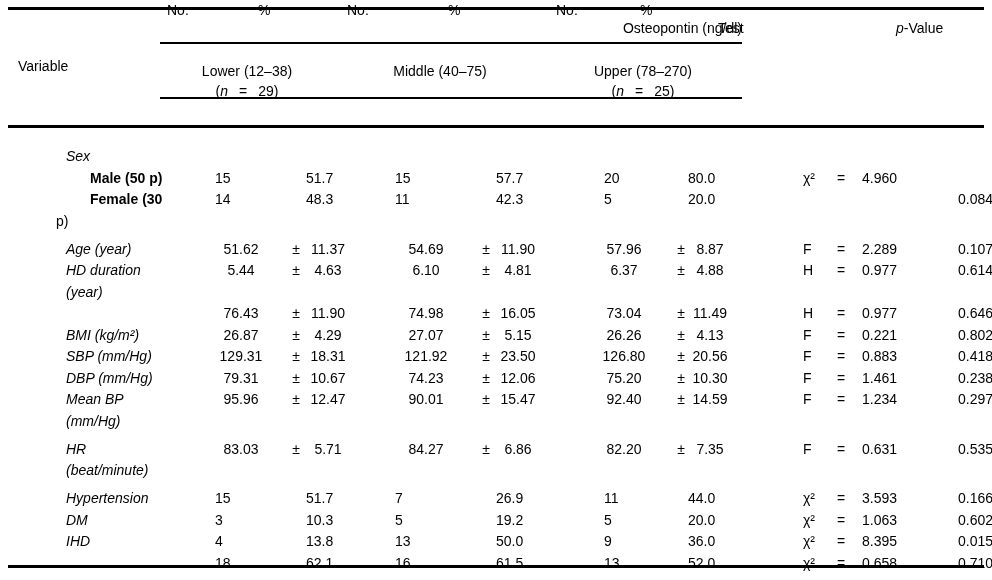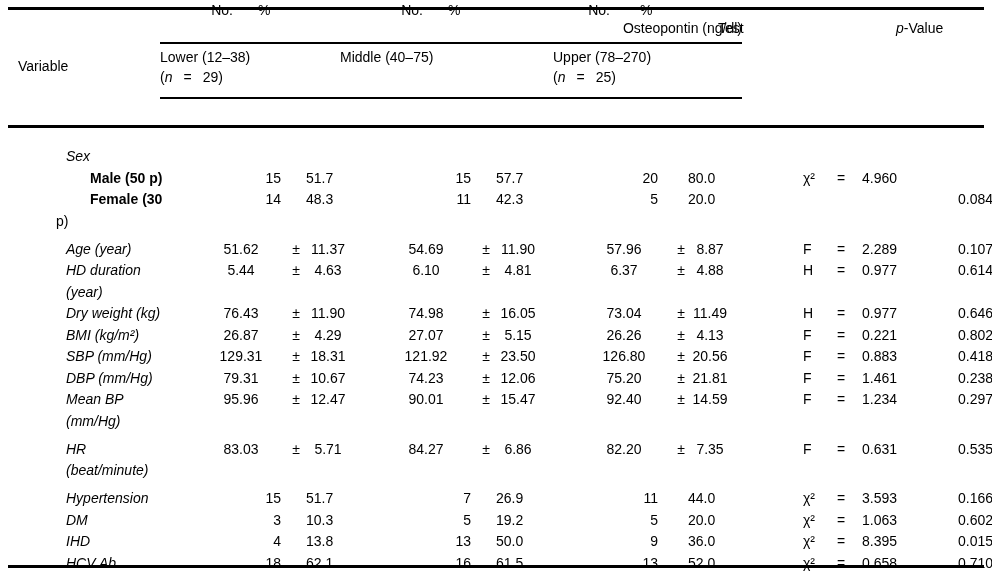--- a/index.html
+++ b/index.html
@@ -8,40 +8,40 @@
   .tbl{position:absolute;left:8px;top:0;width:976px;height:580px;}
   .rule{position:absolute;background:#000;}
   .rule.thick{height:2.5px;left:0;width:976px;}
   .rule.thin{height:1.5px;left:152px;width:582px;}
   
   .hdr-cell{position:absolute;white-space:nowrap;}
   .span-title{left:152px;top:20px;width:582px;text-align:right;}
   .test-hdr{left:710px;top:20px;}
   .p-hdr{left:888px;top:20px;}
   .var-hdr{left:10px;top:58px;}
-  .grp{position:absolute;top:48px;line-height:19.5px;}
+  .grp{position:absolute;top:62px;text-align:center;line-height:19.5px;}
   .grp .neq{display:inline-block;margin:0 11px;}
   .g1h{left:152px;width:174px;} .g2h{left:332px;width:200px;} .g3h{left:545px;width:180px;}
   .subh{top:104px;line-height:16px;}
   
   .tbody{position:absolute;left:0;top:146px;width:976px;margin-left:48px;}
   .row{position:relative;min-height:21.5px;}
   .row.spacer{margin-top:6.5px;}
   .label{width:140px;}
   .lline{line-height:21.5px;white-space:nowrap;padding-left:0;}
   .it .lline{font-style:italic;padding-left:10px;}
   .lline.indent{padding-left:34px;font-weight:bold;}
   .cell{position:absolute;top:0;line-height:21.5px;white-space:nowrap;}
   .c-g1a{left:152px;width:66px;} .c-g1pm{left:228px;width:24px;} .c-g1b{left:240px;width:64px;}
   .c-g2a{left:332px;width:76px;} .c-g2pm{left:418px;width:24px;} .c-g2b{left:430px;width:64px;}
   .c-g3a{left:541px;width:54px;} .c-g3pm{left:613px;width:24px;} .c-g3b{left:622px;width:64px;}
   .c-tstat{left:740px;width:36px;} .c-teq{left:775px;width:20px;text-align:center;} .c-tval{left:806px;width:60px;}
   .c-p{left:902px;width:74px;}
   .num{text-align:center;padding-right:1px;}
-  .cnt{text-align:right;padding-left:7px;}
+  .cnt{text-align:left;padding-left:7px;}
   .pct{text-align:left;padding-left:10px;}
   .pm{text-align:center;}
   .stat{padding-left:7px;}
   i{font-style:italic;}
 </style>
 </head>
 <body>
 
 <div class="canvas">
   <div class="tbl">
@@ -143,23 +143,20 @@
           <span class="cell c-g2b num">4.81</span>
           <span class="cell c-g3a num">6.37</span>
           <span class="cell c-g3pm pm">±</span>
           <span class="cell c-g3b num">4.88</span>
           <span class="cell c-tstat stat">H</span>
           <span class="cell c-teq">=</span>
           <span class="cell c-tval">0.977</span>
           <span class="cell c-p">0.614</span>
         </div>
         <div class="row">
-          <div class="label it">
-            <div class="lline">Dry weight (kg)</div>
-          </div>
           <span class="cell c-g1a num">76.43</span>
           <span class="cell c-g1pm pm">±</span>
           <span class="cell c-g1b num">11.90</span>
           <span class="cell c-g2a num">74.98</span>
           <span class="cell c-g2pm pm">±</span>
           <span class="cell c-g2b num">16.05</span>
           <span class="cell c-g3a num">73.04</span>
           <span class="cell c-g3pm pm">±</span>
           <span class="cell c-g3b num">11.49</span>
           <span class="cell c-tstat stat">H</span>
@@ -208,21 +205,21 @@
             <div class="lline">DBP (mm/Hg)</div>
           </div>
           <span class="cell c-g1a num">79.31</span>
           <span class="cell c-g1pm pm">±</span>
           <span class="cell c-g1b num">10.67</span>
           <span class="cell c-g2a num">74.23</span>
           <span class="cell c-g2pm pm">±</span>
           <span class="cell c-g2b num">12.06</span>
           <span class="cell c-g3a num">75.20</span>
           <span class="cell c-g3pm pm">±</span>
-          <span class="cell c-g3b num">21.81</span>
+          <span class="cell c-g3b num">10.30</span>
           <span class="cell c-tstat stat">F</span>
           <span class="cell c-teq">=</span>
           <span class="cell c-tval">1.461</span>
           <span class="cell c-p">0.238</span>
         </div>
         <div class="row">
           <div class="label it">
             <div class="lline">Mean BP</div>
             <div class="lline">(mm/Hg)</div>
           </div>
@@ -298,23 +295,20 @@
           <span class="cell c-g2a cnt">13</span>
           <span class="cell c-g2b pct">50.0</span>
           <span class="cell c-g3a cnt">9</span>
           <span class="cell c-g3b pct">36.0</span>
           <span class="cell c-tstat stat">χ²</span>
           <span class="cell c-teq">=</span>
           <span class="cell c-tval">8.395</span>
           <span class="cell c-p">0.015*</span>
         </div>
         <div class="row">
-          <div class="label it">
-            <div class="lline">HCV Ab</div>
-          </div>
           <span class="cell c-g1a cnt">18</span>
           <span class="cell c-g1b pct">62.1</span>
           <span class="cell c-g2a cnt">16</span>
           <span class="cell c-g2b pct">61.5</span>
           <span class="cell c-g3a cnt">13</span>
           <span class="cell c-g3b pct">52.0</span>
           <span class="cell c-tstat stat">χ²</span>
           <span class="cell c-teq">=</span>
           <span class="cell c-tval">0.658</span>
           <span class="cell c-p">0.710</span>

